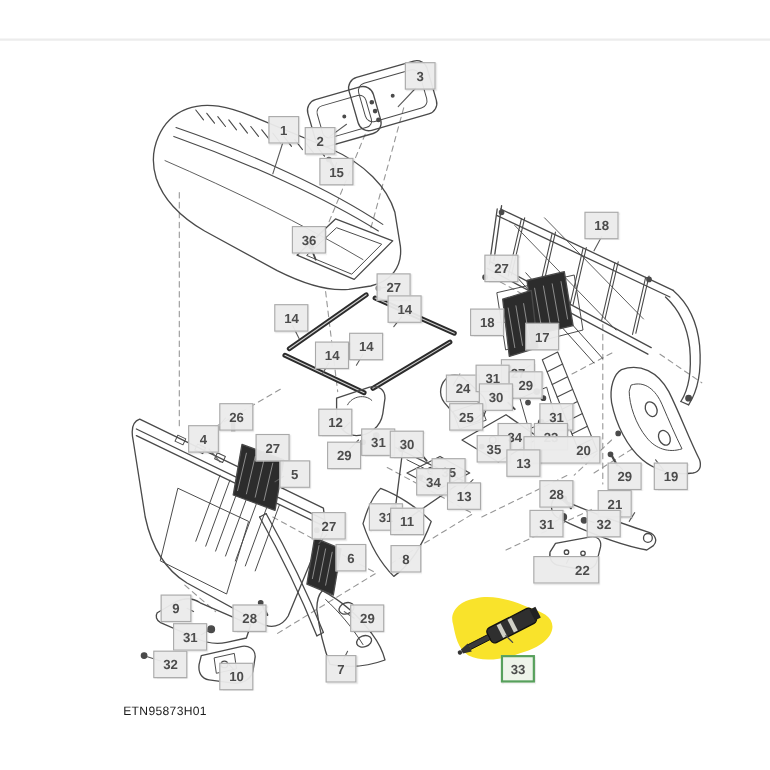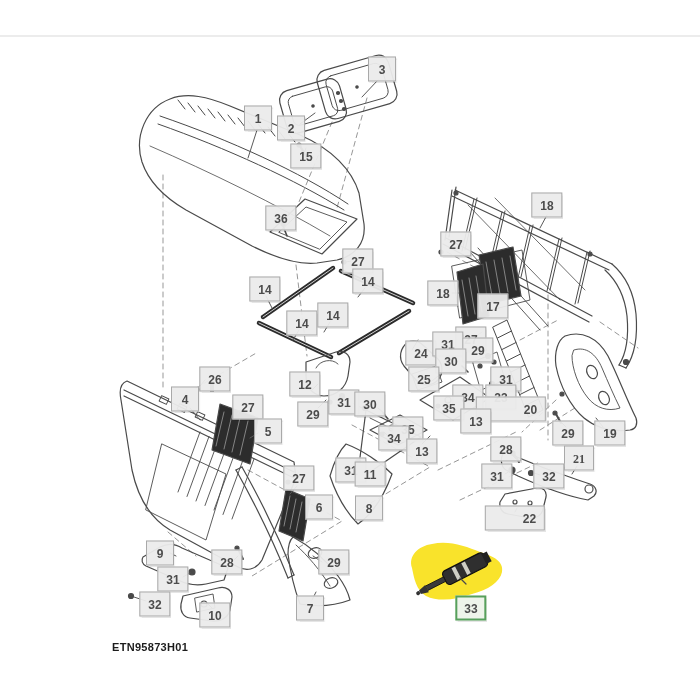--- a/index.html
+++ b/index.html
@@ -20,21 +20,21 @@
     box-shadow:1px 1px 1px rgba(0,0,0,.10);
     cursor:pointer; user-select:none;
   }
   .callout.selected {
     background:var(--co-sel-fill,#eef4ea);
     border:2px solid var(--co-sel-border,#57a05c);
     padding:5px 7px 4px;
   }
   .part-code {
     position:absolute; left:112px; top:641px;
-    font-size:11px; font-weight:bold; color:#1c1c1c; letter-spacing:.3px;
+    font-size:11px; font-weight:normal; color:#1c1c1c; letter-spacing:.3px;
   }
 </style>
 </head>
 <body>
 
 <div class="top-rule"></div>
 
 <svg class="art" width="700" height="700" viewBox="0 0 700 700" fill="none" stroke="#4a4a4a" stroke-width="1.2" stroke-linecap="round" stroke-linejoin="round">
 
   <g stroke="#979797" stroke-width="1" stroke-dasharray="5 4">
@@ -341,21 +341,21 @@
     <div class="callout" style="left: 449px; top: 408px;">35</div>
     <div class="callout" style="left: 511px; top: 409px; padding-left: 47px;">20</div>
     <div class="callout" style="left: 476px; top: 421px;">13</div>
     <div class="callout" style="left: 268px; top: 431px;">5</div>
     <div class="callout" style="left: 408px; top: 429px;">35</div>
     <div class="callout" style="left: 394px; top: 438px;">34</div>
     <div class="callout" style="left: 422px; top: 451px;">13</div>
     <div class="callout" style="left: 568px; top: 433px;">29</div>
     <div class="callout" style="left: 610px; top: 433px;">19</div>
     <div class="callout" style="left: 506px; top: 449px;">28</div>
-    <div class="callout" style="left: 579px; top: 458px; font-family: Liberation Serif, serif;">21</div>
+    <div class="callout" style="left: 559px; top: 458px;">21</div>
     <div class="callout" style="left: 497px; top: 476px;">31</div>
     <div class="callout" style="left: 549px; top: 476px;">32</div>
     <div class="callout" style="left: 351px; top: 470px;">31</div>
     <div class="callout" style="left: 370px; top: 474px;">11</div>
     <div class="callout" style="left: 299px; top: 478px;">27</div>
     <div class="callout" style="left: 319px; top: 507px;">6</div>
     <div class="callout" style="left: 369px; top: 508px;">8</div>
     <div class="callout" style="left: 515px; top: 518px; padding-left: 37px;">22</div>
     <div class="callout" style="left: 160px; top: 553px;">9</div>
     <div class="callout" style="left: 227px; top: 562px;">28</div>

